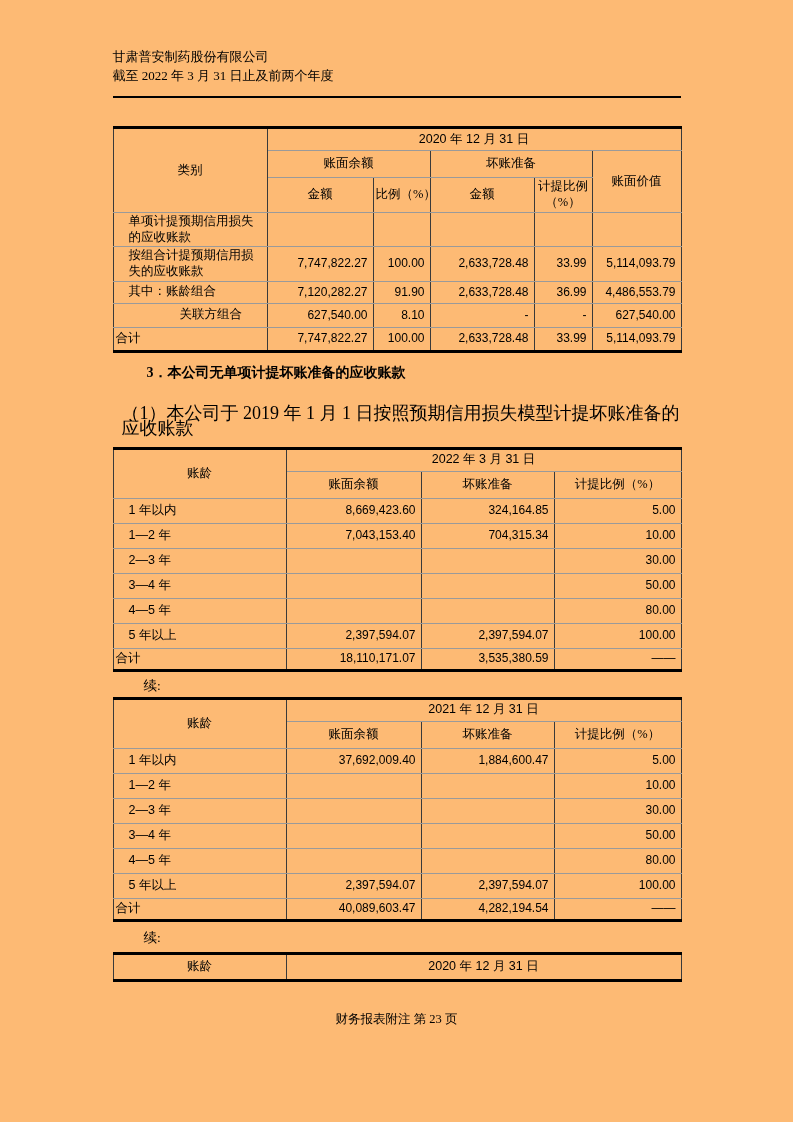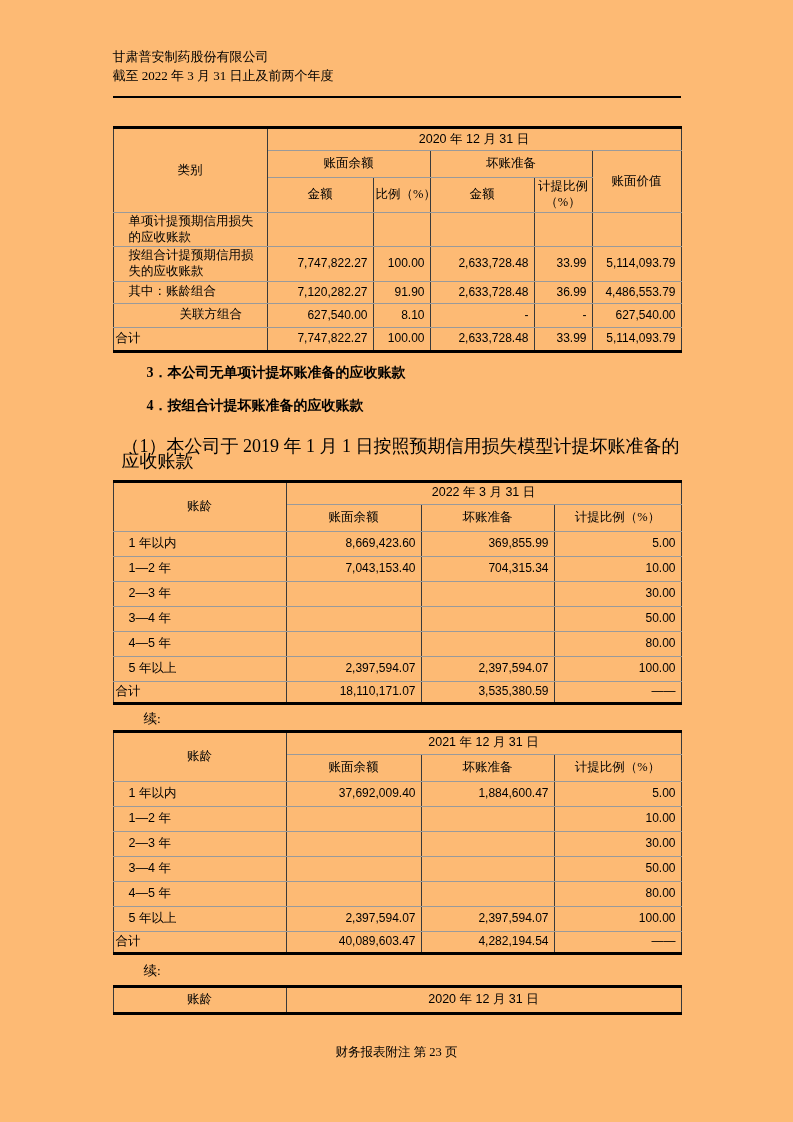--- a/index.html
+++ b/index.html
@@ -117,21 +117,20 @@
         <td class="num">7,747,822.27</td>
         <td class="num">100.00</td>
         <td class="num">2,633,728.48</td>
         <td class="num">33.99</td>
         <td class="num">5,114,093.79</td>
       </tr>
     </tbody>
       </table>
 
     <div class="sec sec3">3．本公司无单项计提坏账准备的应收账款</div>
-    <div class="sec sec4">4．按组合计提坏账准备的应收账款</div>
     <div class="sub1">（1）本公司于 2019 年 1 月 1 日按照预期信用损失模型计提坏账准备的应收账款</div>
 
     <table id="table2" class="tbl">
       <colgroup>
         <col style="width:173px">
           <col style="width:135px">
           <col style="width:133px">
           <col style="width:127px">
       </colgroup>
       <tbody>
@@ -140,21 +139,21 @@
         <th colspan="3" class="sans">2022 年 3 月 31 日</th>
       </tr>
       <tr class="h27">
         <th>账面余额</th>
         <th>坏账准备</th>
         <th>计提比例（%）</th>
       </tr>
       <tr class="h25">
         <td class="lbl sans">1 年以内</td>
         <td class="num">8,669,423.60</td>
-        <td class="num">369,855.99</td>
+        <td class="num">324,164.85</td>
         <td class="num">5.00</td>
       </tr>
       <tr class="h25">
         <td class="lbl sans">1—2 年</td>
         <td class="num">7,043,153.40</td>
         <td class="num">704,315.34</td>
         <td class="num">10.00</td>
       </tr>
       <tr class="h25">
         <td class="lbl sans">2—3 年</td>

